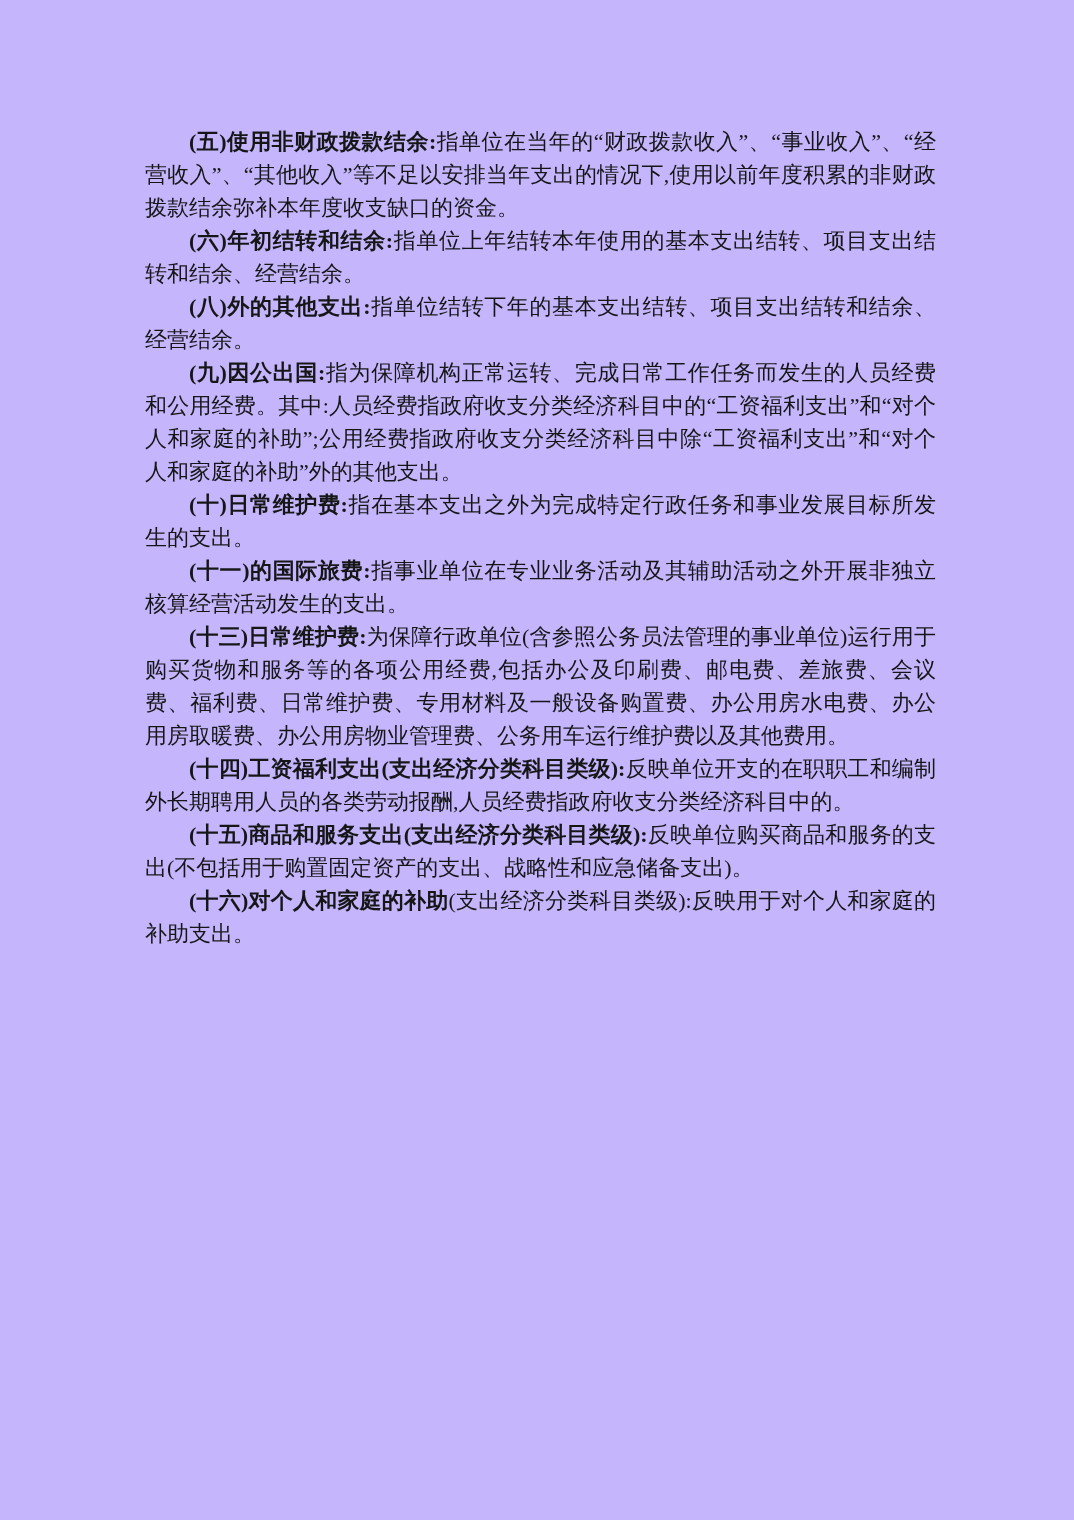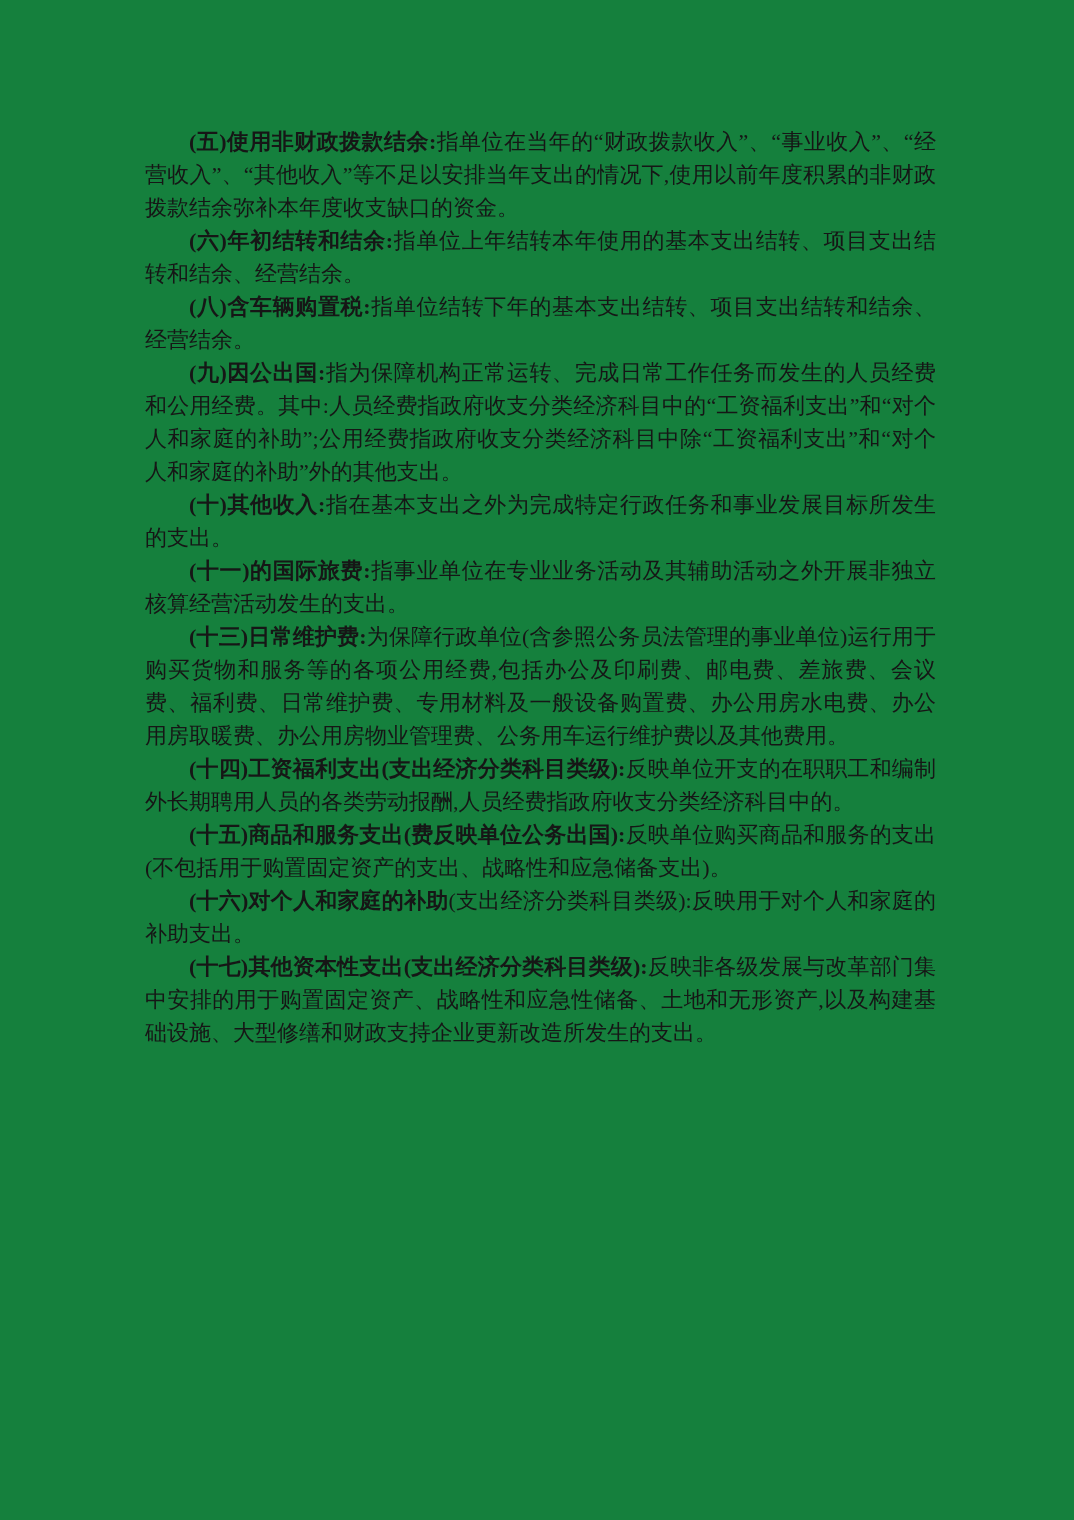--- a/index.html
+++ b/index.html
@@ -10,21 +10,21 @@
     width: 1074px;
     height: 1520px;
     background: #ffffff;
     overflow: hidden;
   }
   .page {
     box-sizing: border-box;
     width: 1074px;
     height: 1520px;
     padding: 125px 138px 0 145px;
-    background: #15803d;
+    background: #c4b5fd;
   }
   .doc {
     font-family: "Liberation Serif", "DejaVu Serif", serif;
     font-size: 22px;
     line-height: 33px;
     color: #161616;
     text-align: justify;
   }
   .doc p {
     margin: 0;
@@ -47,50 +47,47 @@
     <p>
       <span class="term">(五)使用非财政拨款结余:</span><span class="body-text">指单位在当年的“财政拨款收入”、“事业收入”、“经营收入”、“其他收入”等不足以安排当年支出的情况下,使用以前年度积累的非财政拨款结余弥补本年度收支缺口的资金。</span>
     </p>
 
     <p>
       <span class="term">(六)年初结转和结余:</span><span class="body-text">指单位上年结转本年使用的基本支出结转、项目支出结转和结余、经营结余。</span>
     </p>
 
 
     <p>
-      <span class="term">(八)含车辆购置税:</span><span class="body-text">指单位结转下年的基本支出结转、项目支出结转和结余、经营结余。</span>
+      <span class="term">(八)外的其他支出:</span><span class="body-text">指单位结转下年的基本支出结转、项目支出结转和结余、经营结余。</span>
     </p>
 
     <p>
       <span class="term">(九)因公出国:</span><span class="body-text">指为保障机构正常运转、完成日常工作任务而发生的人员经费和公用经费。其中:人员经费指政府收支分类经济科目中的“工资福利支出”和“对个人和家庭的补助”;公用经费指政府收支分类经济科目中除“工资福利支出”和“对个人和家庭的补助”外的其他支出。</span>
     </p>
 
     <p>
-      <span class="term">(十)其他收入:</span><span class="body-text">指在基本支出之外为完成特定行政任务和事业发展目标所发生的支出。</span>
+      <span class="term">(十)日常维护费:</span><span class="body-text">指在基本支出之外为完成特定行政任务和事业发展目标所发生的支出。</span>
     </p>
 
     <p>
       <span class="term">(十一)的国际旅费:</span><span class="body-text">指事业单位在专业业务活动及其辅助活动之外开展非独立核算经营活动发生的支出。</span>
     </p>
 
 
     <p>
       <span class="term">(十三)日常维护费:</span><span class="body-text">为保障行政单位(含参照公务员法管理的事业单位)运行用于购买货物和服务等的各项公用经费,包括办公及印刷费、邮电费、差旅费、会议费、福利费、日常维护费、专用材料及一般设备购置费、办公用房水电费、办公用房取暖费、办公用房物业管理费、公务用车运行维护费以及其他费用。</span>
     </p>
 
     <p>
       <span class="term">(十四)工资福利支出(支出经济分类科目类级):</span><span class="body-text">反映单位开支的在职职工和编制外长期聘用人员的各类劳动报酬,人员经费指政府收支分类经济科目中的。</span>
     </p>
 
     <p>
-      <span class="term">(十五)商品和服务支出(费反映单位公务出国):</span><span class="body-text">反映单位购买商品和服务的支出(不包括用于购置固定资产的支出、战略性和应急储备支出)。</span>
+      <span class="term">(十五)商品和服务支出(支出经济分类科目类级):</span><span class="body-text">反映单位购买商品和服务的支出(不包括用于购置固定资产的支出、战略性和应急储备支出)。</span>
     </p>
 
     <p>
       <span class="term">(十六)对个人和家庭的补助</span><span class="body-text">(支出经济分类科目类级):反映用于对个人和家庭的补助支出。</span>
     </p>
 
-    <p>
-      <span class="term">(十七)其他资本性支出(支出经济分类科目类级):</span><span class="body-text">反映非各级发展与改革部门集中安排的用于购置固定资产、战略性和应急性储备、土地和无形资产,以及构建基础设施、大型修缮和财政支持企业更新改造所发生的支出。</span>
-    </p>
 
   </div>
 </div>
 
 </body></html>

